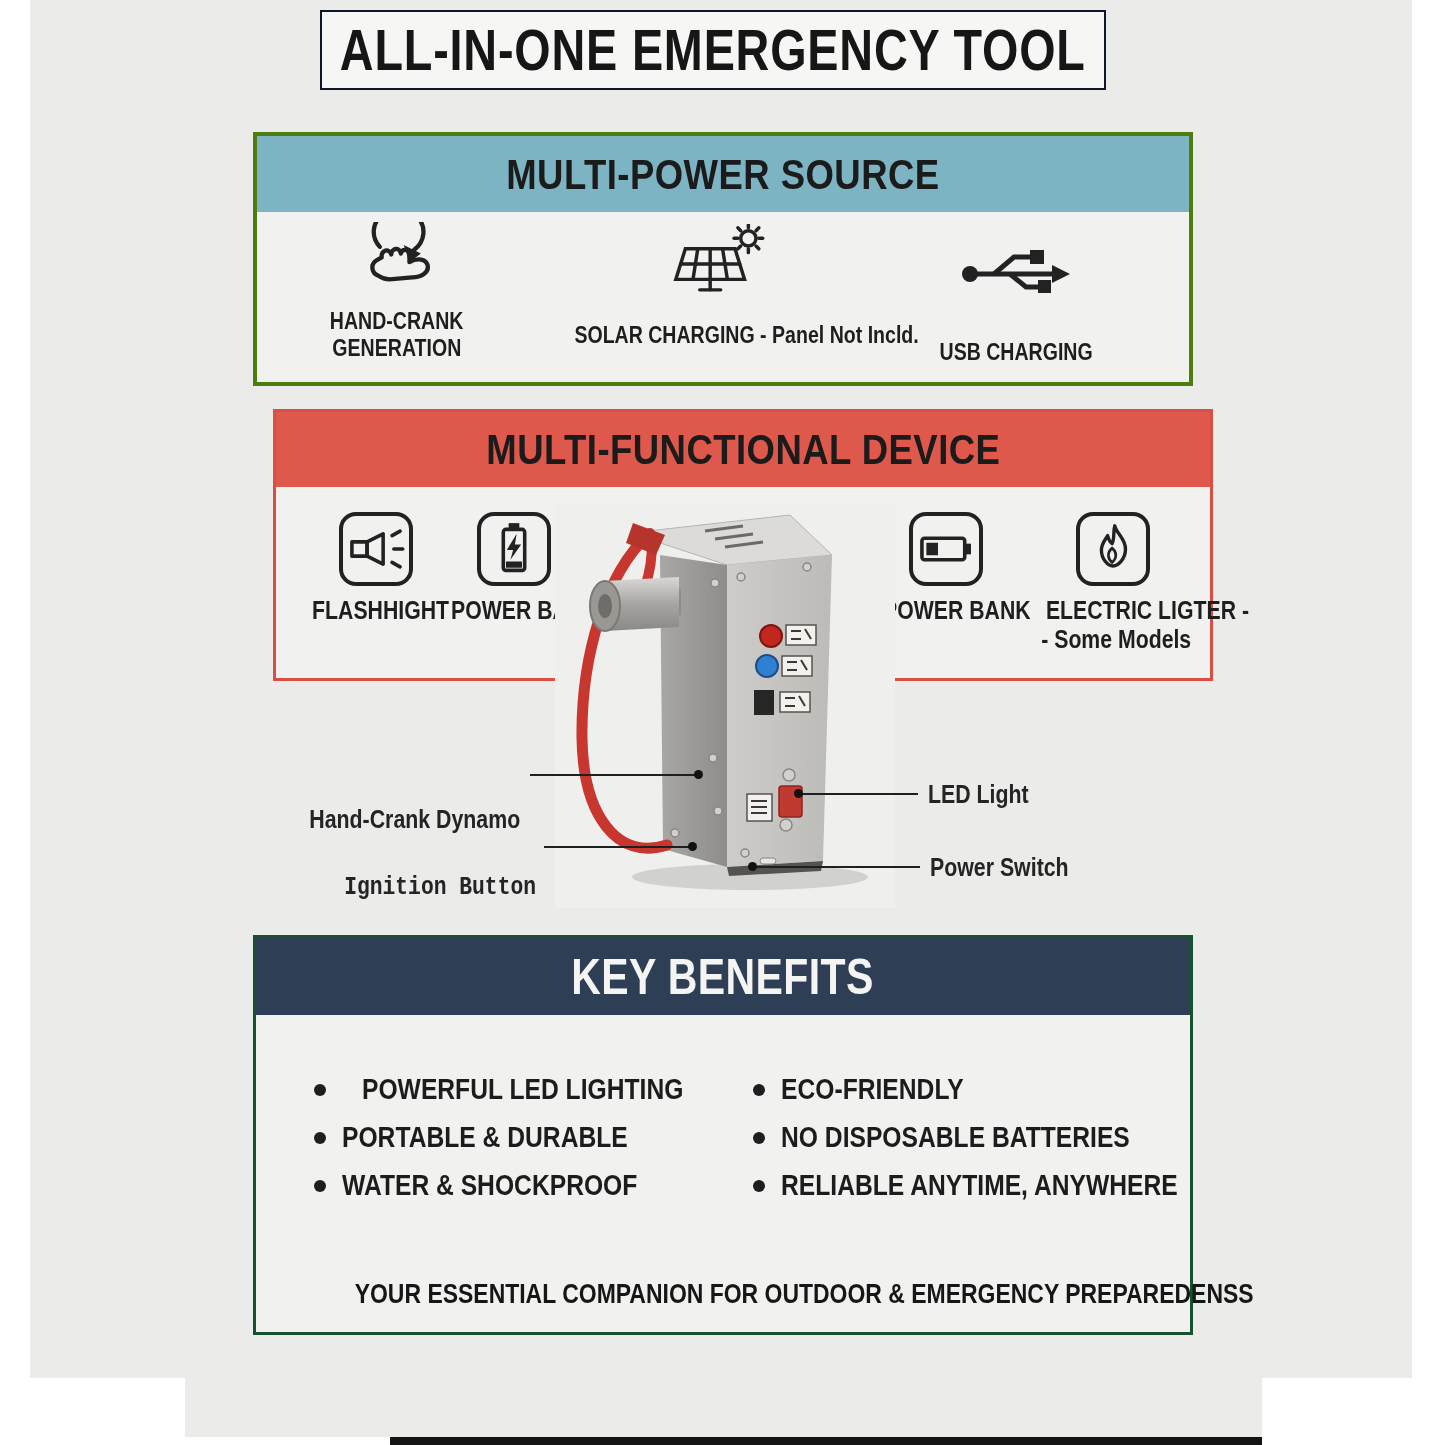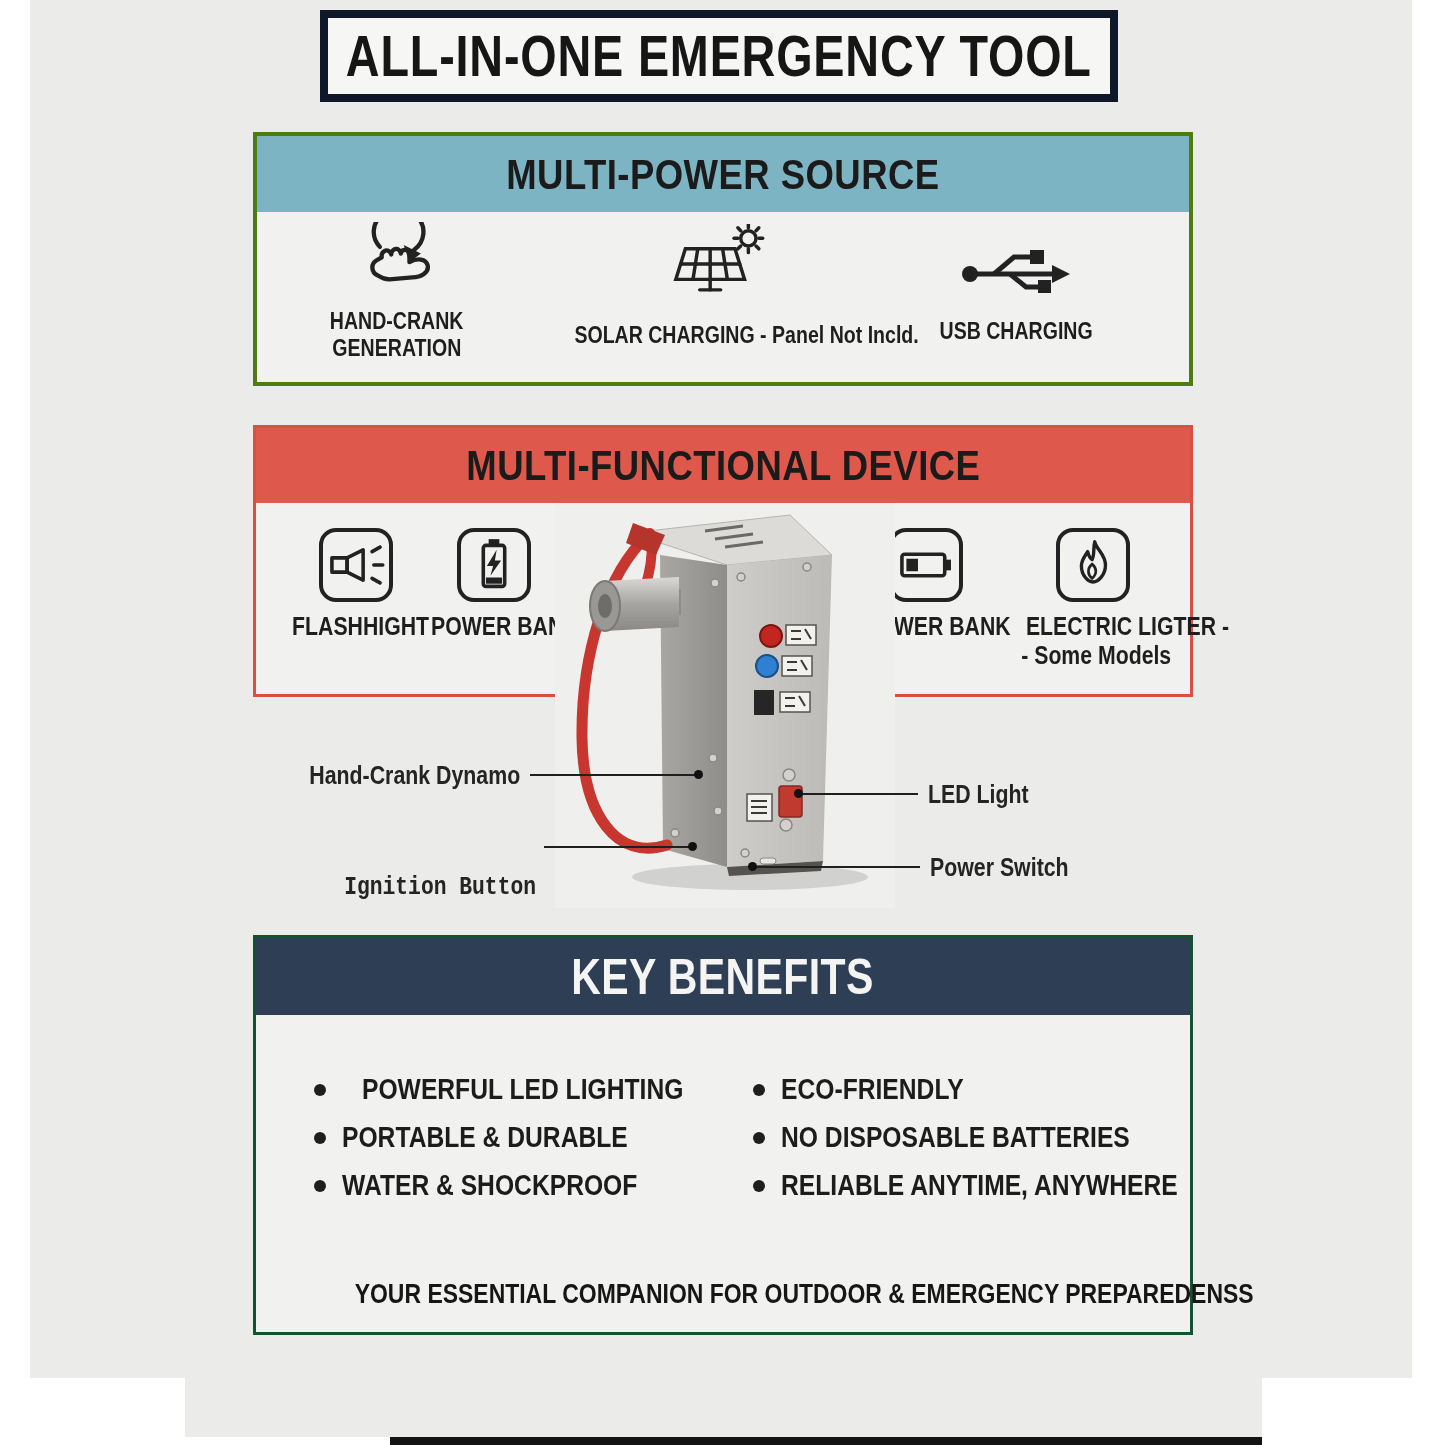--- a/index.html
+++ b/index.html
@@ -7,34 +7,34 @@
         font-family:"Liberation Sans",sans-serif;color:#1c1c1c;}
   .canvas{position:absolute;left:30px;top:0;width:1382px;height:1437px;background:#ebebe9;}
   
   .cx{display:inline-block;transform:scaleX(.82);}
   .cx85{display:inline-block;transform:scaleX(.85);}
   .oc{transform-origin:50% 50%;}
   .ol{transform-origin:0 50%;}
   .or{transform-origin:100% 50%;}
   
   .title-box{position:absolute;left:320px;top:10px;width:782px;height:76px;background:#f6f6f4;
-             border:8px solid #0f172a;display:flex;align-items:center;justify-content:center;}
+             border:2px solid #0f172a;display:flex;align-items:center;justify-content:center;}
   .title-box .t{font-size:57px;font-weight:700;letter-spacing:1px;color:#161616;white-space:nowrap;}
   
   .secbox{position:absolute;left:253px;width:940px;background:#f1f2f0;box-sizing:border-box;}
   .sechead{position:absolute;left:0;top:0;width:100%;display:flex;align-items:center;justify-content:center;}
   .sechead .t{font-size:43px;font-weight:700;letter-spacing:.5px;white-space:nowrap;color:#1b1b1b;}
   
   .power{top:132px;height:254px;border:4px solid #4d7c0f;}
   .power .sechead{height:76px;background:#7db4c4;}
   .pitem{position:absolute;text-align:center;}
   .pitem .picon{display:flex;align-items:flex-end;justify-content:center;height:86px;}
   .plabel{font-size:23px;font-weight:700;line-height:27px;white-space:nowrap;color:#1e1e1e;}
   
-  .device{top:425px;height:272px;border:3px solid #da4f44;}
+  .device{top:409px;height:272px;border:3px solid #da4f44;margin-left:20px;}
   .device .sechead{height:75px;background:#df584c;}
   .ditem{position:absolute;text-align:center;}
   .ifr{width:74px;height:74px;border:4px solid #222;border-radius:17px;box-sizing:border-box;
        display:flex;align-items:center;justify-content:center;margin:0 auto;}
   .dlabel{margin-top:10px;font-size:25px;font-weight:700;line-height:29px;white-space:nowrap;color:#1e1e1e;}
   
   .photo{position:absolute;left:555px;top:503px;width:340px;height:405px;background:#eff0ee;z-index:2;}
   
   .callout-label{position:absolute;font-size:26px;font-weight:700;white-space:nowrap;color:#242424;z-index:3;}
   .callout-line{position:absolute;height:2px;background:#1f1f1f;z-index:3;}
@@ -118,21 +118,21 @@
         <svg viewBox="0 0 116 62" width="116" height="62">
           <circle cx="12" cy="34" r="8" fill="#222"></circle>
           <line x1="12" y1="34" x2="96" y2="34" stroke="#222" stroke-width="5"></line>
           <polygon points="94,25 112,34 94,43" fill="#222"></polygon>
           <polyline points="36,34 56,17 73,17" fill="none" stroke="#222" stroke-width="5"></polyline>
           <rect x="72" y="10" width="14" height="14" fill="#222"></rect>
           <polyline points="52,34 68,47 82,47" fill="none" stroke="#222" stroke-width="5"></polyline>
           <rect x="80" y="40" width="13" height="13" fill="#222"></rect>
         </svg>
       </div>
-      <div class="plabel" style="margin-top:16px;">
+      <div class="plabel" style="margin-top:37px;">
         <span class="cx85 oc">USB CHARGING</span>
       </div>
     </div>
   </div>
 
   <div class="secbox device">
     <div class="sechead">
       <span class="t cx85 oc">MULTI-FUNCTIONAL DEVICE</span>
     </div>
 
@@ -270,21 +270,21 @@
           <circle cx="163" cy="308" r="4"></circle>
         <circle cx="120" cy="330" r="4"></circle>
           <circle cx="186" cy="74" r="4"></circle>
           <circle cx="252" cy="64" r="4"></circle>
         <circle cx="190" cy="350" r="4"></circle>
       </g>
       <rect x="205" y="355" width="16" height="6" rx="3" fill="#e8e7e4" stroke="#8a8884" stroke-width="1"></rect>
     </svg>
   </div>
 
-  <div class="callout-label or" style="right:925px;top:760px;"><span class="cx or">Hand-Crank Dynamo</span></div>
+  <div class="callout-label or" style="right:925px;top:804px;"><span class="cx or">Hand-Crank Dynamo</span></div>
   <div class="callout-line" style="left:530px;top:774px;width:168px;"></div>
   <div class="callout-dot" style="left:694px;top:770px;"></div>
 
   <div class="callout-label or" style="right:909px;top:872px;font-family:Liberation Mono, monospace;"><span class="cx or">Ignition Button</span></div>
   <div class="callout-line" style="left:544px;top:846px;width:148px;"></div>
   <div class="callout-dot" style="left:688px;top:842px;"></div>
 
   <div class="callout-label" style="left:928px;top:779px;"><span class="cx ol">LED Light</span></div>
   <div class="callout-line" style="left:800px;top:793px;width:118px;"></div>
   <div class="callout-dot" style="left:794px;top:789px;"></div>

